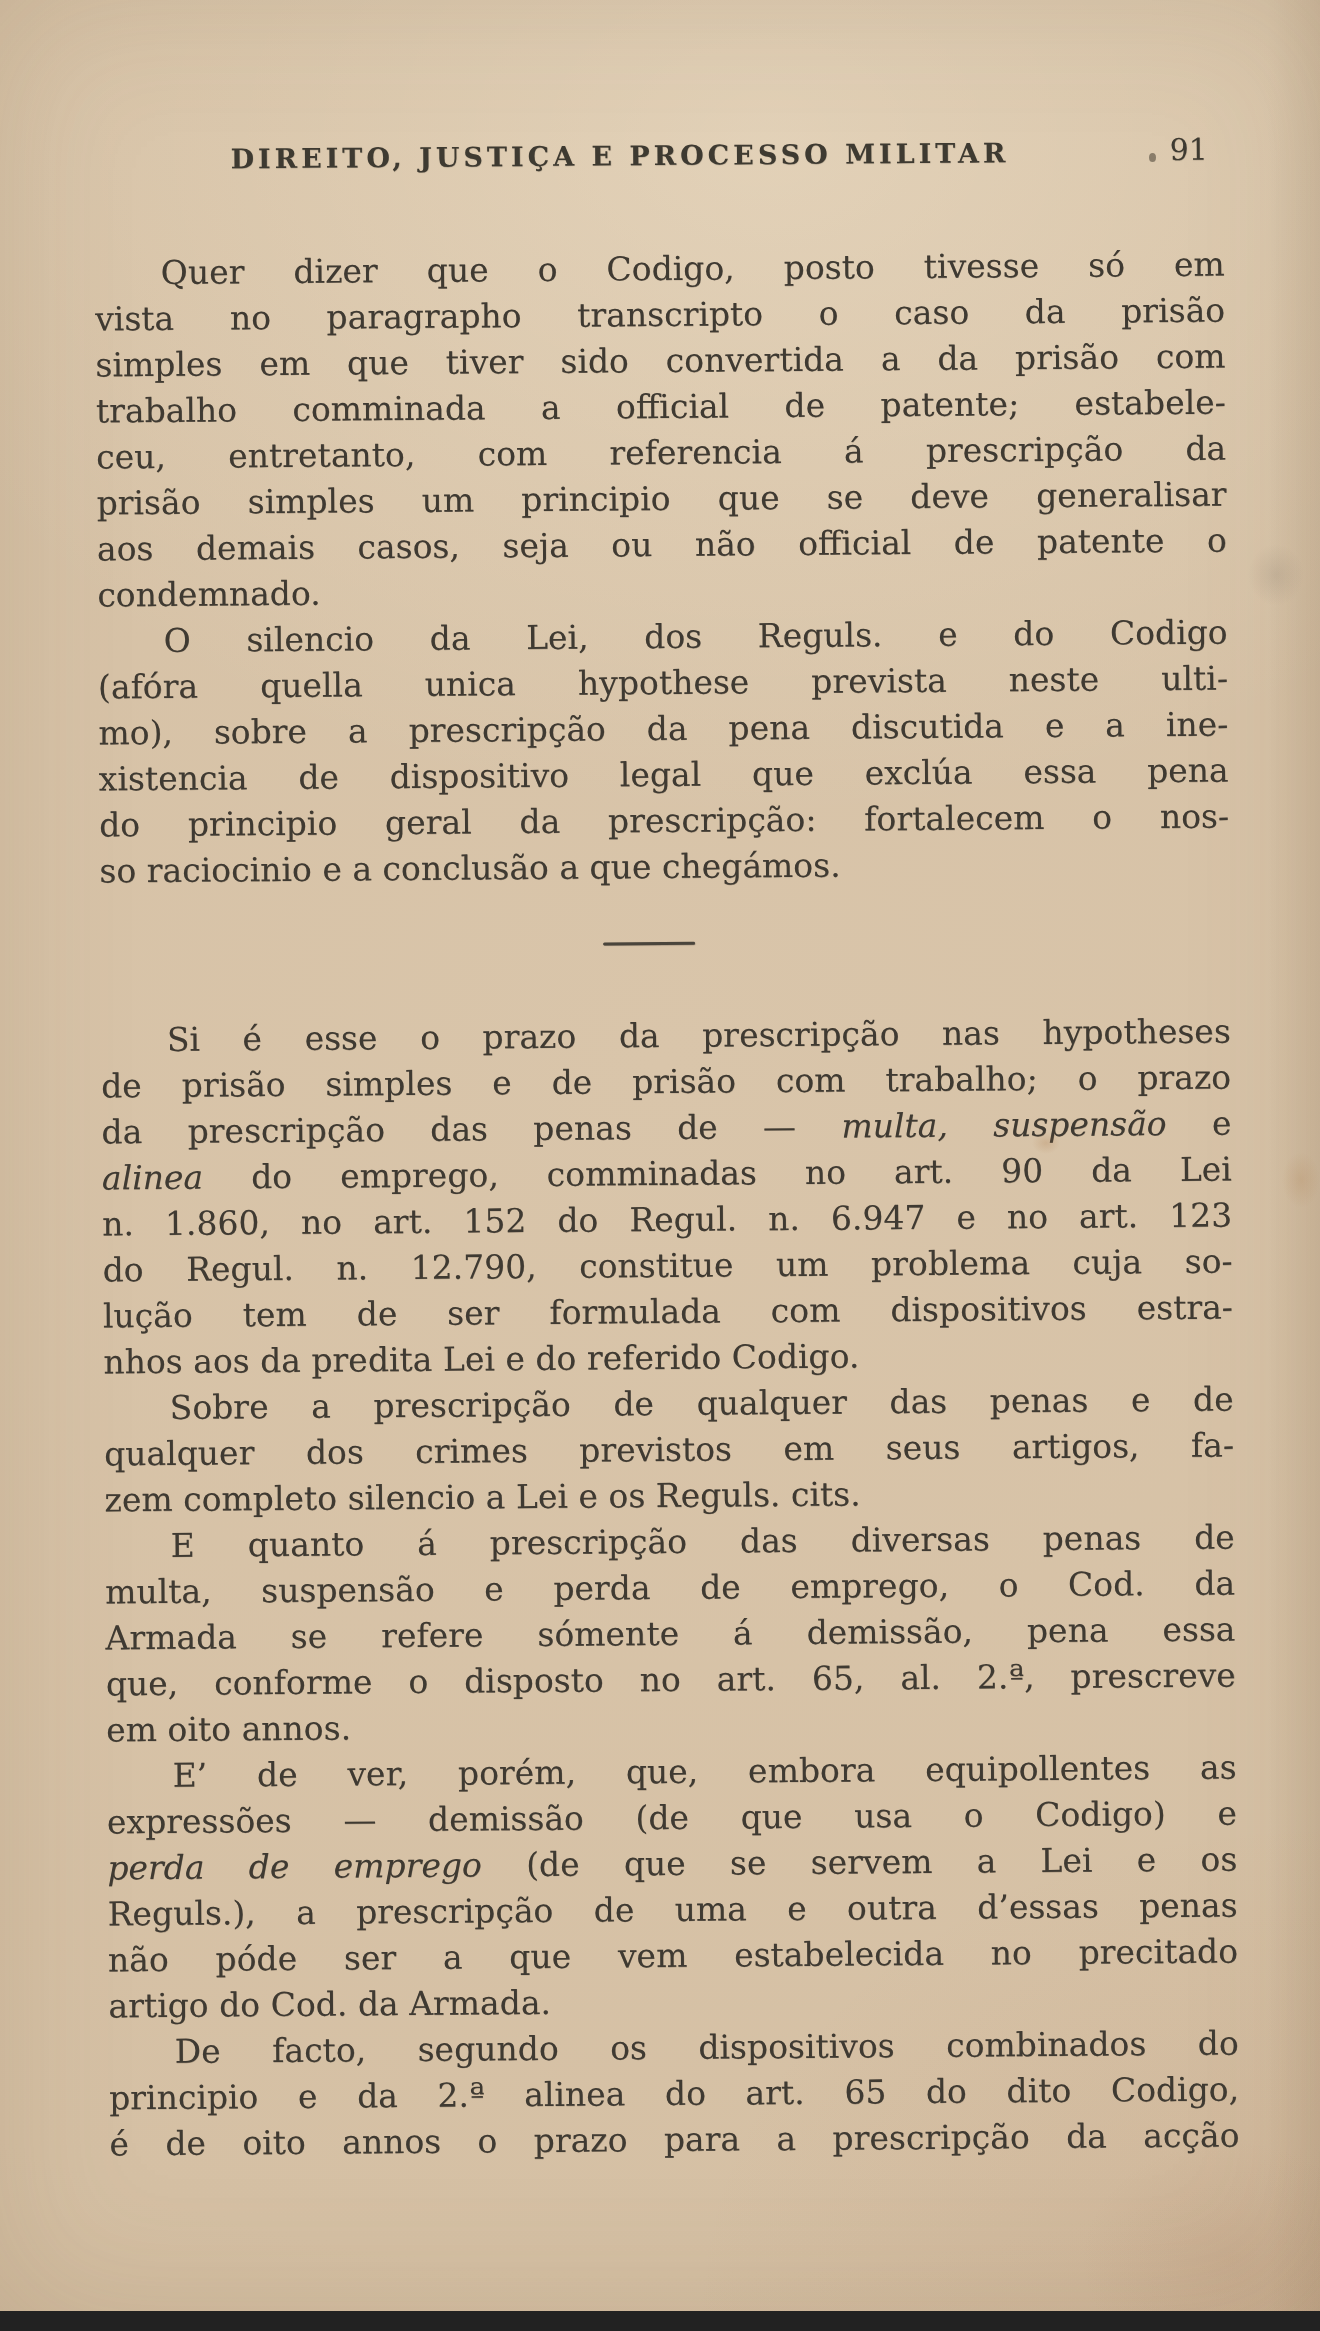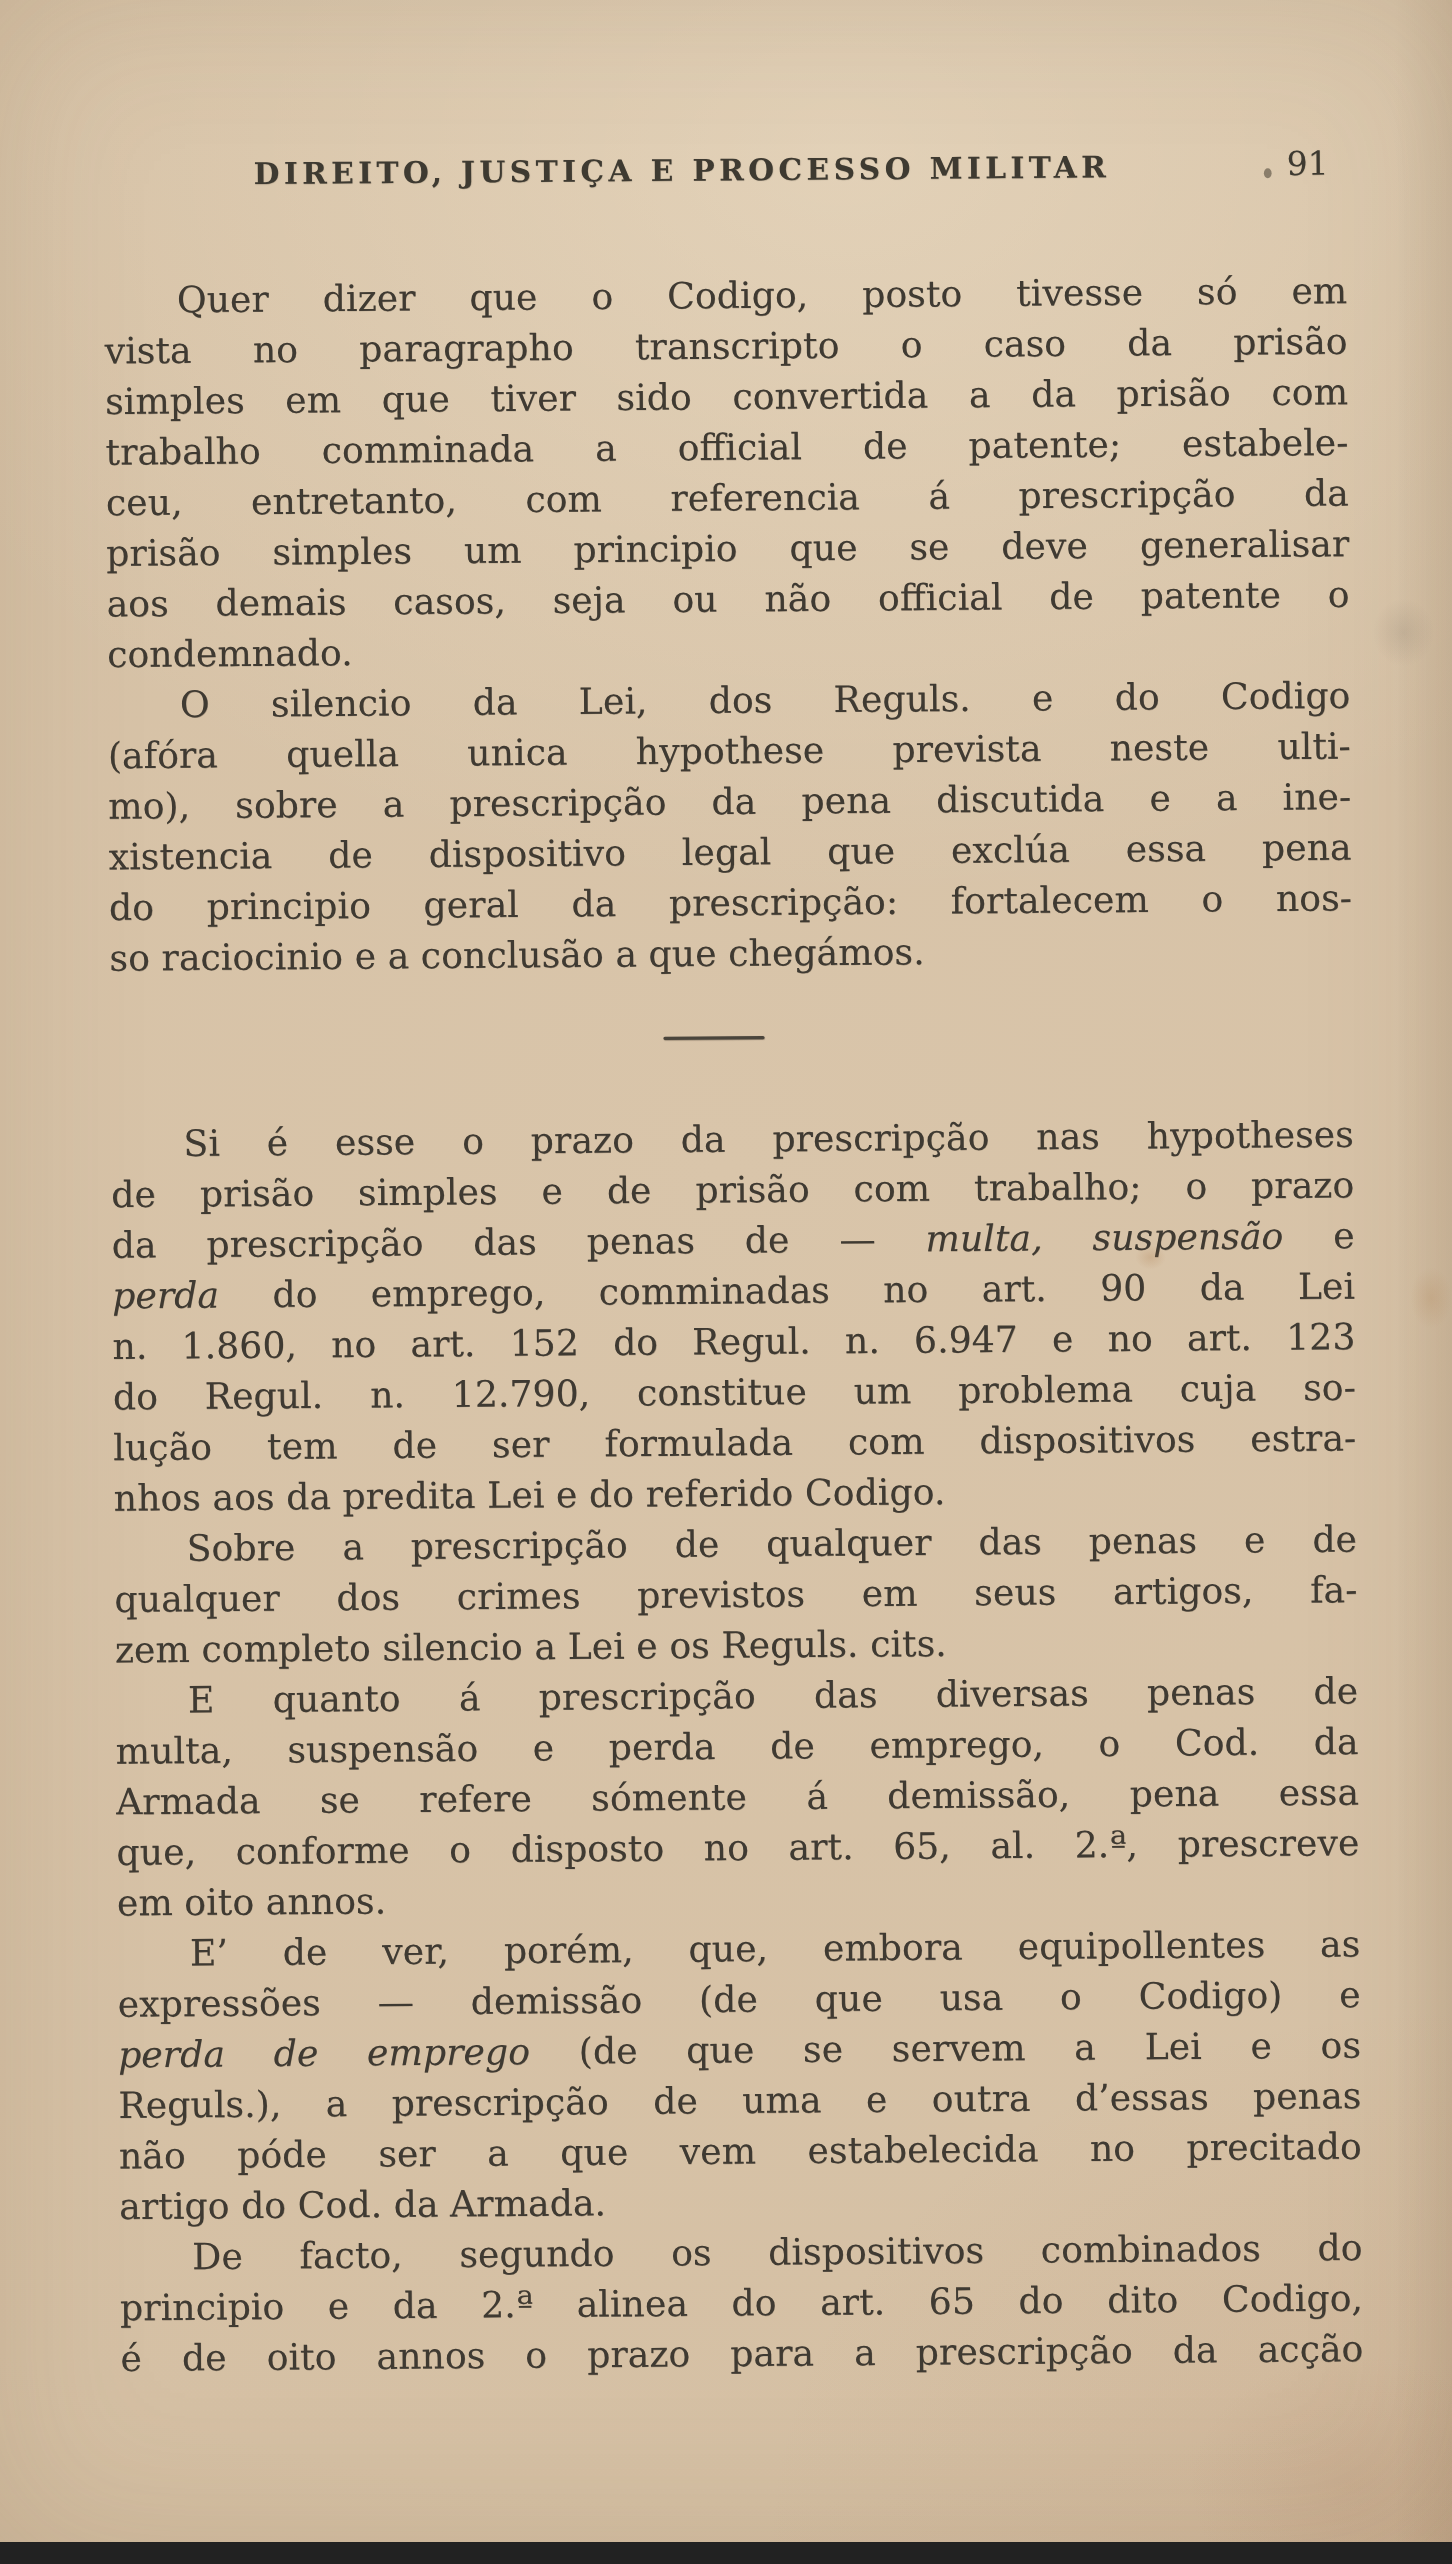--- a/index.html
+++ b/index.html
@@ -99,21 +99,21 @@
           <div class="line"><span>do principio geral da prescripção: fortalecem o nos-</span></div>
           <div class="line end"><span>so raciocinio e a conclusão a que chegámos.</span></div>
         </div>
         <div class="divider">
           <div class="divider-rule"></div>
         </div>
         <div class="paragraph">
           <div class="line indent"><span>Si é esse o prazo da prescripção nas hypotheses</span></div>
           <div class="line"><span>de prisão simples e de prisão com trabalho; o prazo</span></div>
           <div class="line"><span>da prescripção das penas de — </span><em>multa, suspensão</em><span> e</span></div>
-          <div class="line"><em>perda</em><span> do emprego, comminadas no art. 90 da Lei</span></div>
+          <div class="line"><em>alinea</em><span> do emprego, comminadas no art. 90 da Lei</span></div>
           <div class="line"><span>n. 1.860, no art. 152 do Regul. n. 6.947 e no art. 123</span></div>
           <div class="line"><span>do Regul. n. 12.790, constitue um problema cuja so-</span></div>
           <div class="line"><span>lução tem de ser formulada com dispositivos estra-</span></div>
           <div class="line end"><span>nhos aos da predita Lei e do referido Codigo.</span></div>
         </div>
         <div class="paragraph">
           <div class="line indent"><span>Sobre a prescripção de qualquer das penas e de</span></div>
           <div class="line"><span>qualquer dos crimes previstos em seus artigos, fa-</span></div>
           <div class="line end"><span>zem completo silencio a Lei e os Reguls. cits.</span></div>
         </div>

